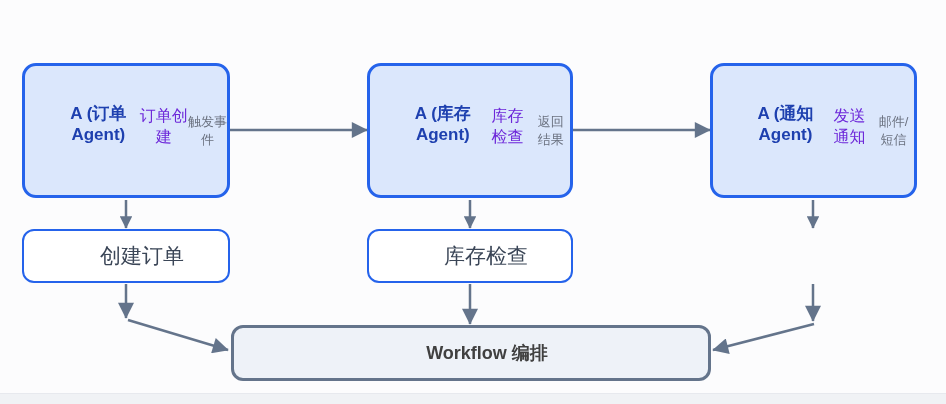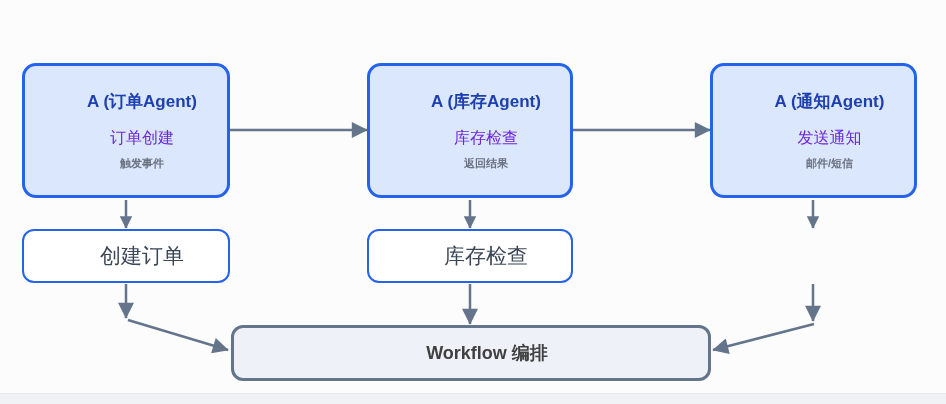--- a/index.html
+++ b/index.html
@@ -18,21 +18,21 @@
     position: absolute;
     left: 0; top: 0;
     width: 946px; height: 404px;
     z-index: 1;
   }
 
   .node {
     position: absolute;
     z-index: 2;
     display: flex;
-    flex-direction: column;
+    flex-direction: row;
     align-items: center;
     justify-content: center;
     text-align: center;
     padding-left: 32px;
   }
 
   .agent-node {
     width: 208px;
     height: 135px;
     top: 63px;
@@ -45,23 +45,22 @@
     font-weight: 700;
     color: #1e40af;
     margin-bottom: 15px;
   }
   .agent-node .agent-main {
     font-size: 16px;
     color: #6d28d9;
     margin-bottom: 7px;
   }
   .agent-node .agent-sub {
-    font-size: 11px;
+    font-size: 13px;
     color: #6b7280;
-    font-weight: bold;
   }
 
   .action-node {
     width: 208px;
     height: 54px;
     top: 229px;
     background: #ffffff;
     border: 2.5px solid #2563eb;
     border-radius: 12px;
     font-size: 21px;

